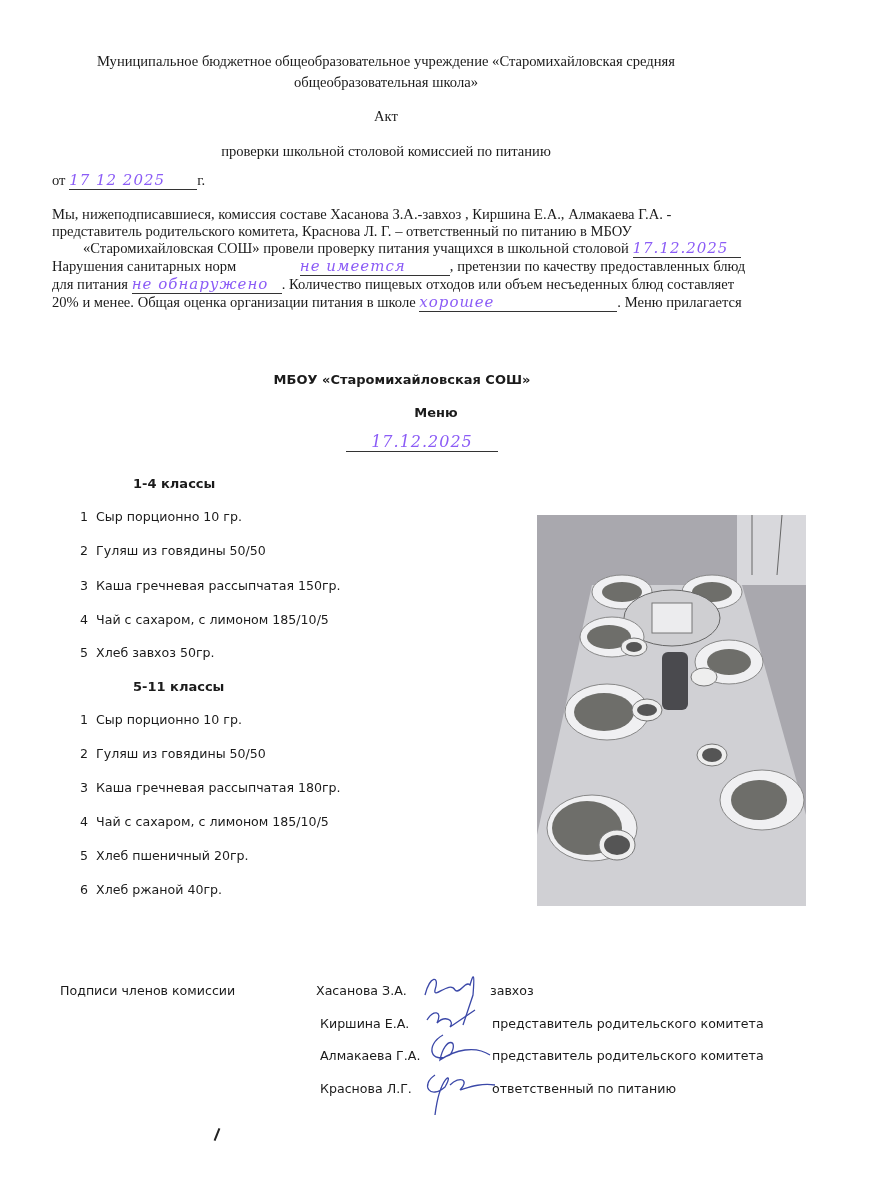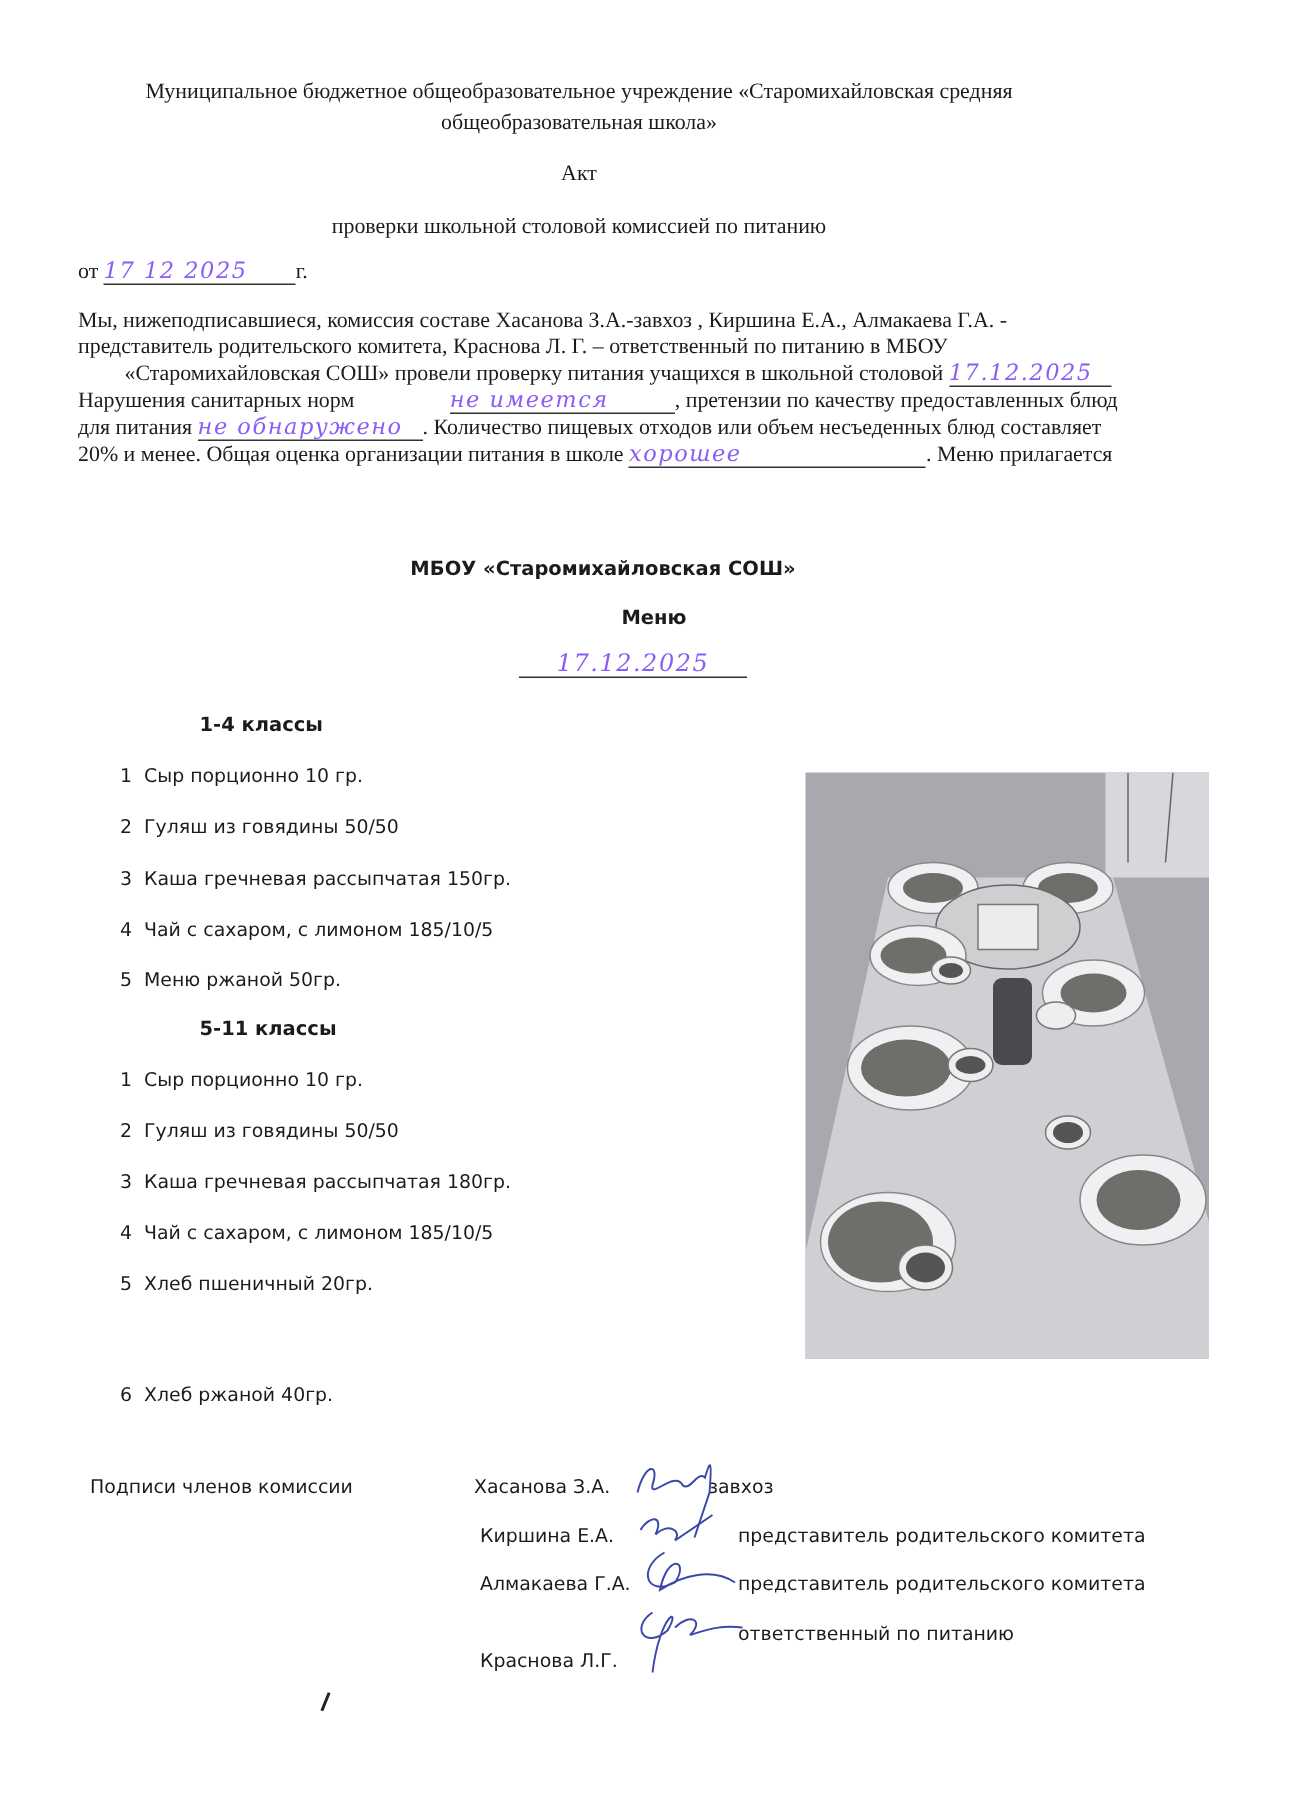--- a/index.html
+++ b/index.html
@@ -64,29 +64,29 @@
 <div class="abs sans bold center" style="left:0; width:872px; top:405px; font-size:13px;">Меню</div>
 <div class="abs center" style="left:346px; width:152px; top:432px;">
   <span class="hw uline" style="width:152px; font-size:16px;">17.12.2025</span>
 </div>
 
 <div class="abs sans bold" style="left:133px; top:476px; font-size:13px;">1-4 классы</div>
 <div class="abs sans menu-item" style="top:509px;"><span>1</span>&nbsp; <span>Сыр порционно 10 гр.</span></div>
 <div class="abs sans menu-item" style="top:543px;"><span>2</span>&nbsp; <span>Гуляш из говядины 50/50</span></div>
 <div class="abs sans menu-item" style="top:578px;"><span>3</span>&nbsp; <span>Каша гречневая рассыпчатая 150гр.</span></div>
 <div class="abs sans menu-item" style="top:612px;"><span>4</span>&nbsp; <span>Чай с сахаром, с лимоном 185/10/5</span></div>
-<div class="abs sans menu-item" style="top:645px;"><span>5</span>&nbsp; <span>Меню ржаной 50гр.</span></div>
+<div class="abs sans menu-item" style="top:645px;"><span>5</span>&nbsp; <span>Хлеб завхоз 50гр.</span></div>
 
 <div class="abs sans bold" style="left:133px; top:679px; font-size:13px;">5-11 классы</div>
 <div class="abs sans menu-item" style="top:712px;"><span>1</span>&nbsp; <span>Сыр порционно 10 гр.</span></div>
 <div class="abs sans menu-item" style="top:746px;"><span>2</span>&nbsp; <span>Гуляш из говядины 50/50</span></div>
 <div class="abs sans menu-item" style="top:780px;"><span>3</span>&nbsp; <span>Каша гречневая рассыпчатая 180гр.</span></div>
 <div class="abs sans menu-item" style="top:814px;"><span>4</span>&nbsp; <span>Чай с сахаром, с лимоном 185/10/5</span></div>
 <div class="abs sans menu-item" style="top:848px;"><span>5</span>&nbsp; <span>Хлеб пшеничный 20гр.</span></div>
-<div class="abs sans menu-item" style="top:882px;margin-top:40px;"><span>6</span>&nbsp; <span>Хлеб ржаной 40гр.</span></div>
+<div class="abs sans menu-item" style="top:882px;"><span>6</span>&nbsp; <span>Хлеб ржаной 40гр.</span></div>
 
 <div class="abs photo">
   <svg width="269" height="391" viewBox="0 0 269 391">
     <rect width="269" height="391" fill="#a9a8ae"></rect>
     <rect x="200" y="0" width="69" height="70" fill="#d8d8dc"></rect>
     <line x1="215" y1="0" x2="215" y2="60" stroke="#666" stroke-width="1"></line>
     <line x1="245" y1="0" x2="240" y2="60" stroke="#666" stroke-width="1"></line>
     <polygon points="55,70 205,70 269,300 269,391 0,391 0,320" fill="#d0d0d4"></polygon>
     <ellipse cx="85" cy="77" rx="30" ry="17" fill="#f0f0f2" stroke="#888"></ellipse>
     <ellipse cx="85" cy="77" rx="20" ry="10" fill="#6e6e6a"></ellipse>
@@ -113,26 +113,26 @@
     <ellipse cx="55" cy="313" rx="45" ry="33" fill="#f0f0f2" stroke="#888"></ellipse>
     <ellipse cx="50" cy="313" rx="35" ry="27" fill="#6e6e6a"></ellipse>
     <ellipse cx="80" cy="330" rx="18" ry="15" fill="#eee" stroke="#777"></ellipse>
     <ellipse cx="80" cy="330" rx="13" ry="10" fill="#555"></ellipse>
   </svg>
 </div>
 
 <div class="abs sans" style="left:60px; top:983px;">Подписи членов комиссии</div>
 
 <div class="abs sans sig-name" style="left:316px; top:983px;text-align:center;">Хасанова З.А.</div>
-<div class="abs sans sig-role" style="left:472px; top:983px;">завхоз</div>
+<div class="abs sans sig-role" style="left:490px; top:983px;">завхоз</div>
 <div class="abs sans sig-name" style="left:320px; top:1016px;">Киршина Е.А.</div>
 <div class="abs sans sig-role" style="left:492px; top:1016px;">представитель родительского комитета</div>
 <div class="abs sans sig-name" style="left:320px; top:1048px;">Алмакаева Г.А.</div>
 <div class="abs sans sig-role" style="left:492px; top:1048px;">представитель родительского комитета</div>
-<div class="abs sans sig-name" style="left:320px; top:1081px;margin-top:18px;">Краснова Л.Г.</div>
+<div class="abs sans sig-name" style="left:320px; top:1081px;">Краснова Л.Г.</div>
 <div class="abs sans sig-role" style="left:492px; top:1081px;">ответственный по  питанию</div>
 
 <svg class="abs" style="left:415px; top:965px;" width="85" height="160">
   <path d="M10 30 C15 10, 25 10, 20 25 C18 35, 35 15, 40 25 C45 30, 50 15, 55 20 C58 10, 60 5, 58 30 L48 60" fill="none" stroke="#3b48a8" stroke-width="1.3"></path>
   <path d="M12 55 C18 45, 28 45, 22 58 C30 50, 40 55, 35 62 L60 45" fill="none" stroke="#3b48a8" stroke-width="1.3"></path>
   <path d="M28 70 C10 80, 15 100, 35 90 C45 75, 30 70, 25 95 C40 85, 60 80, 75 90" fill="none" stroke="#3b48a8" stroke-width="1.3"></path>
   <path d="M20 110 C5 120, 15 135, 30 122 C40 105, 25 110, 20 150 M35 120 C45 110, 55 115, 45 125 C55 122, 65 118, 80 120" fill="none" stroke="#3b48a8" stroke-width="1.3"></path>
 </svg>
 
 <div class="abs" style="left:216px; top:1128px; width:2px; height:13px; background:#222; transform:rotate(22deg);"></div>

